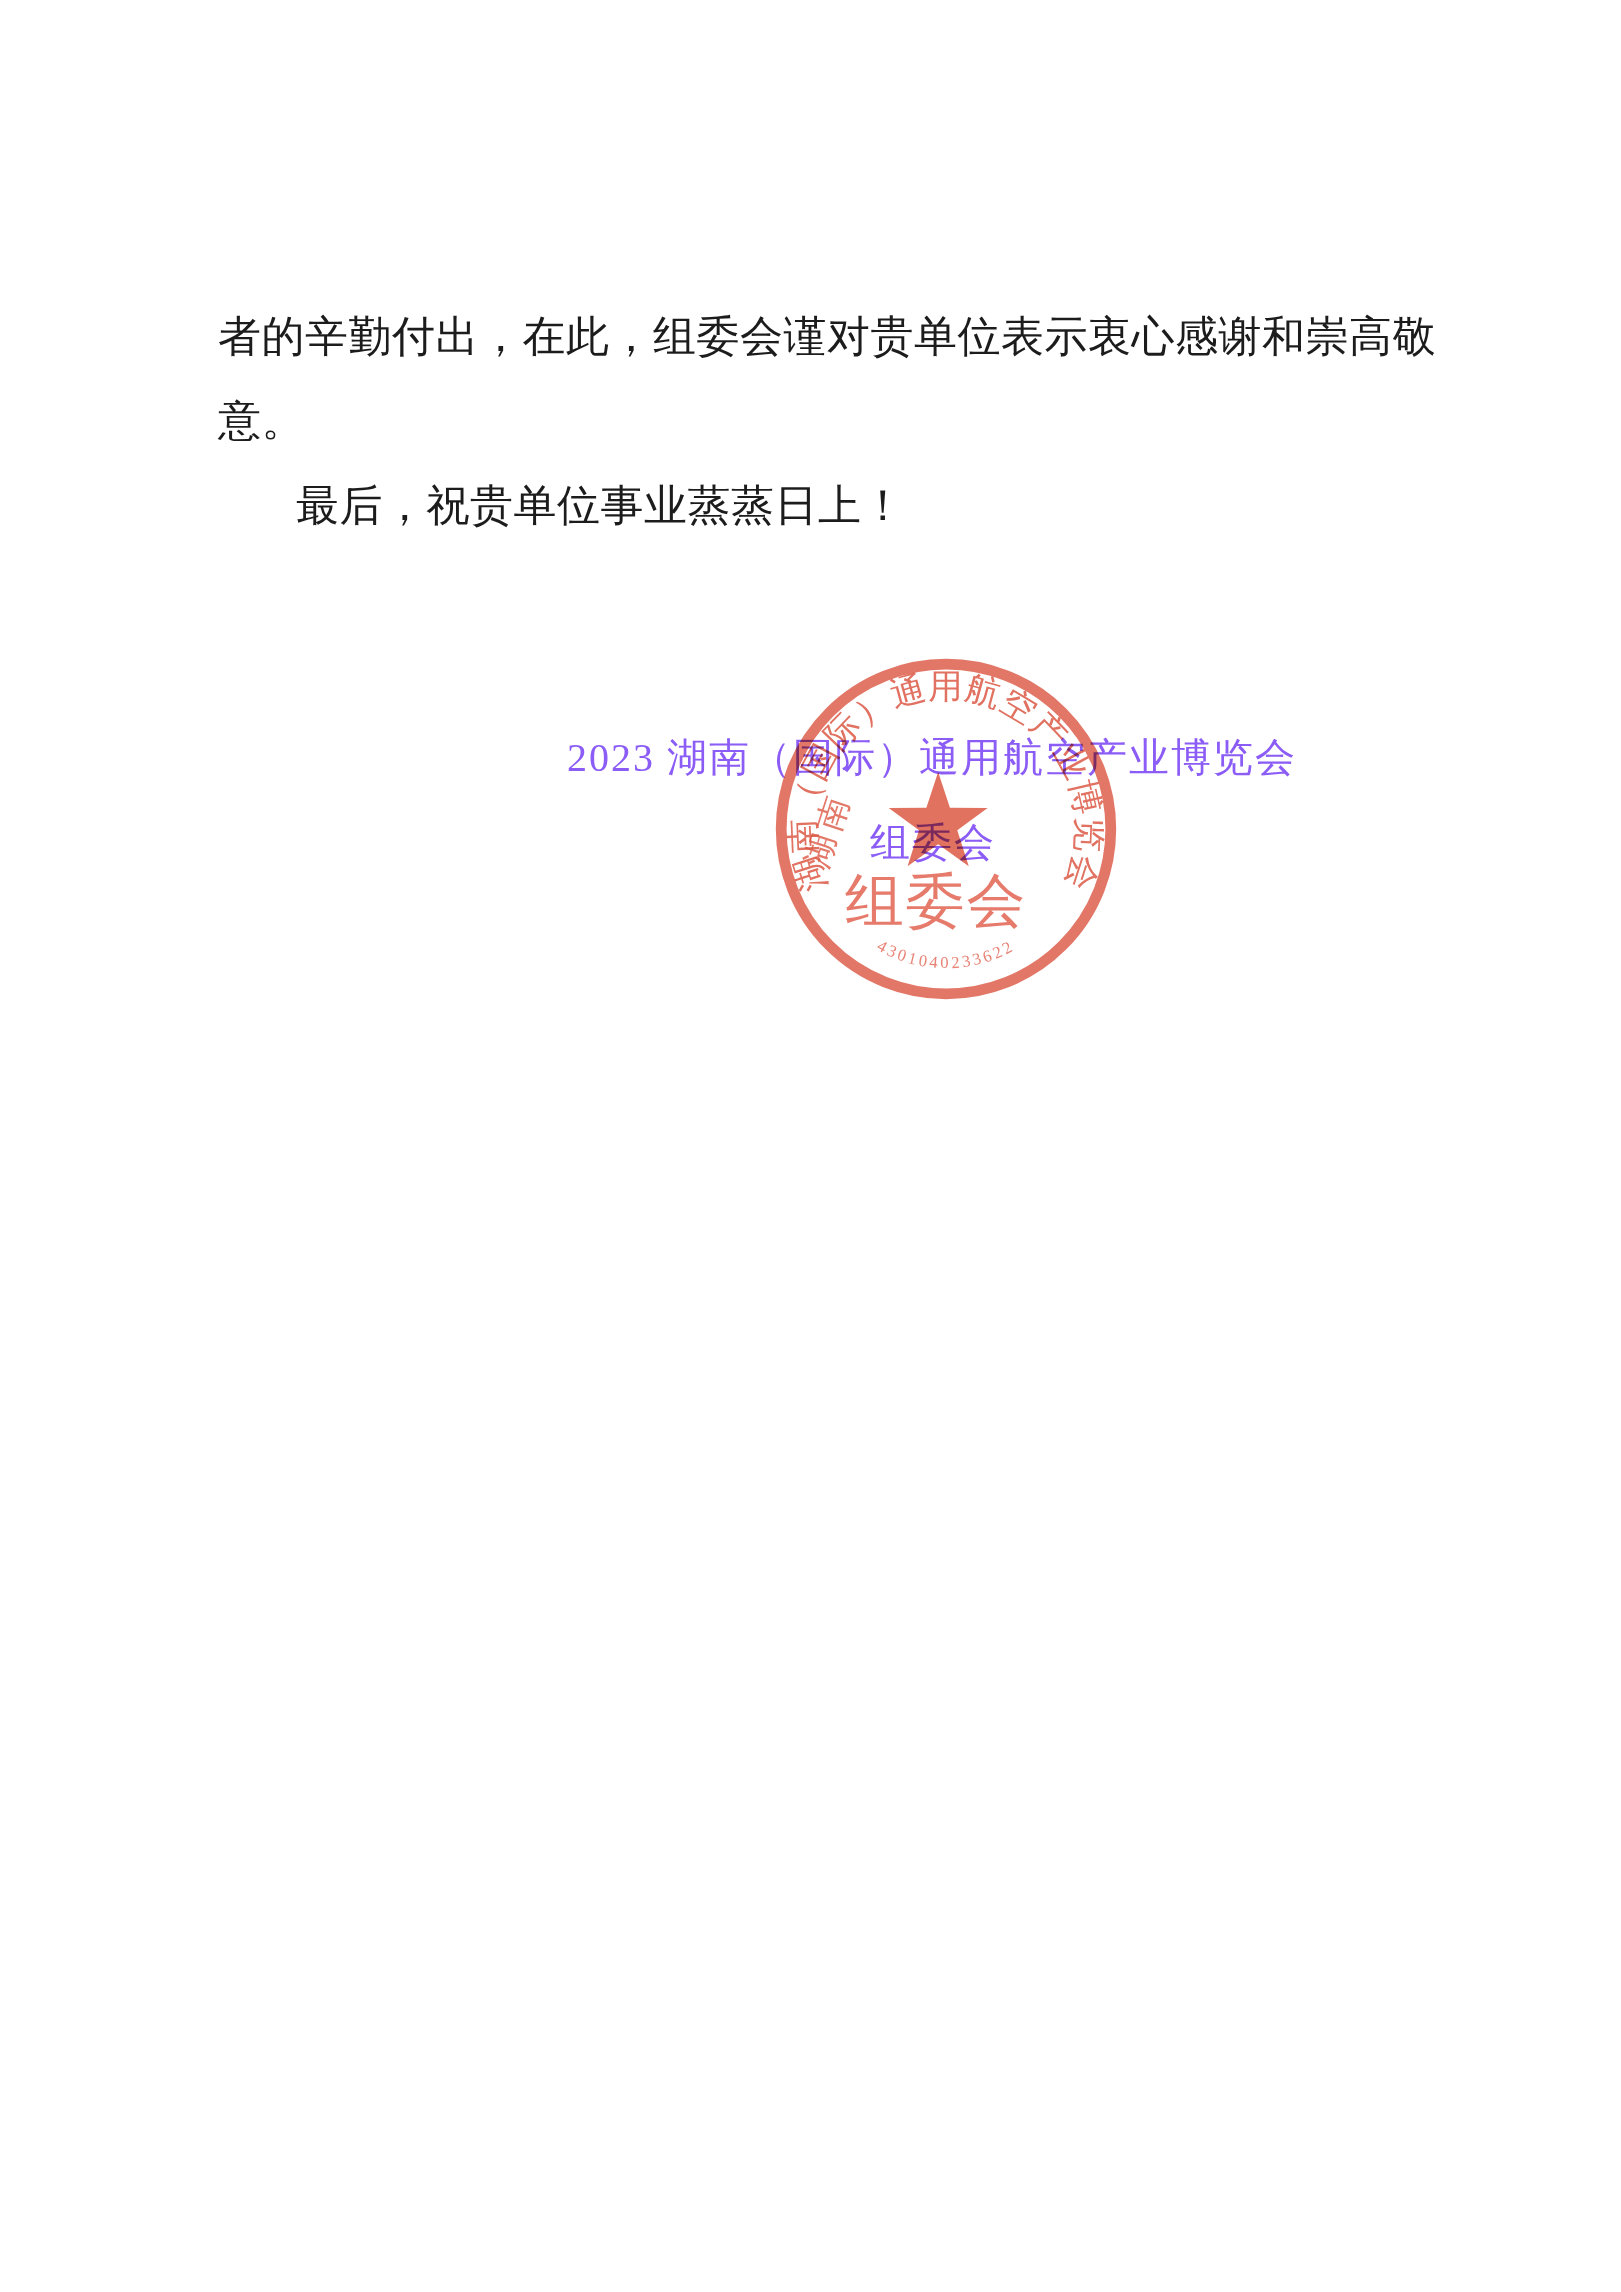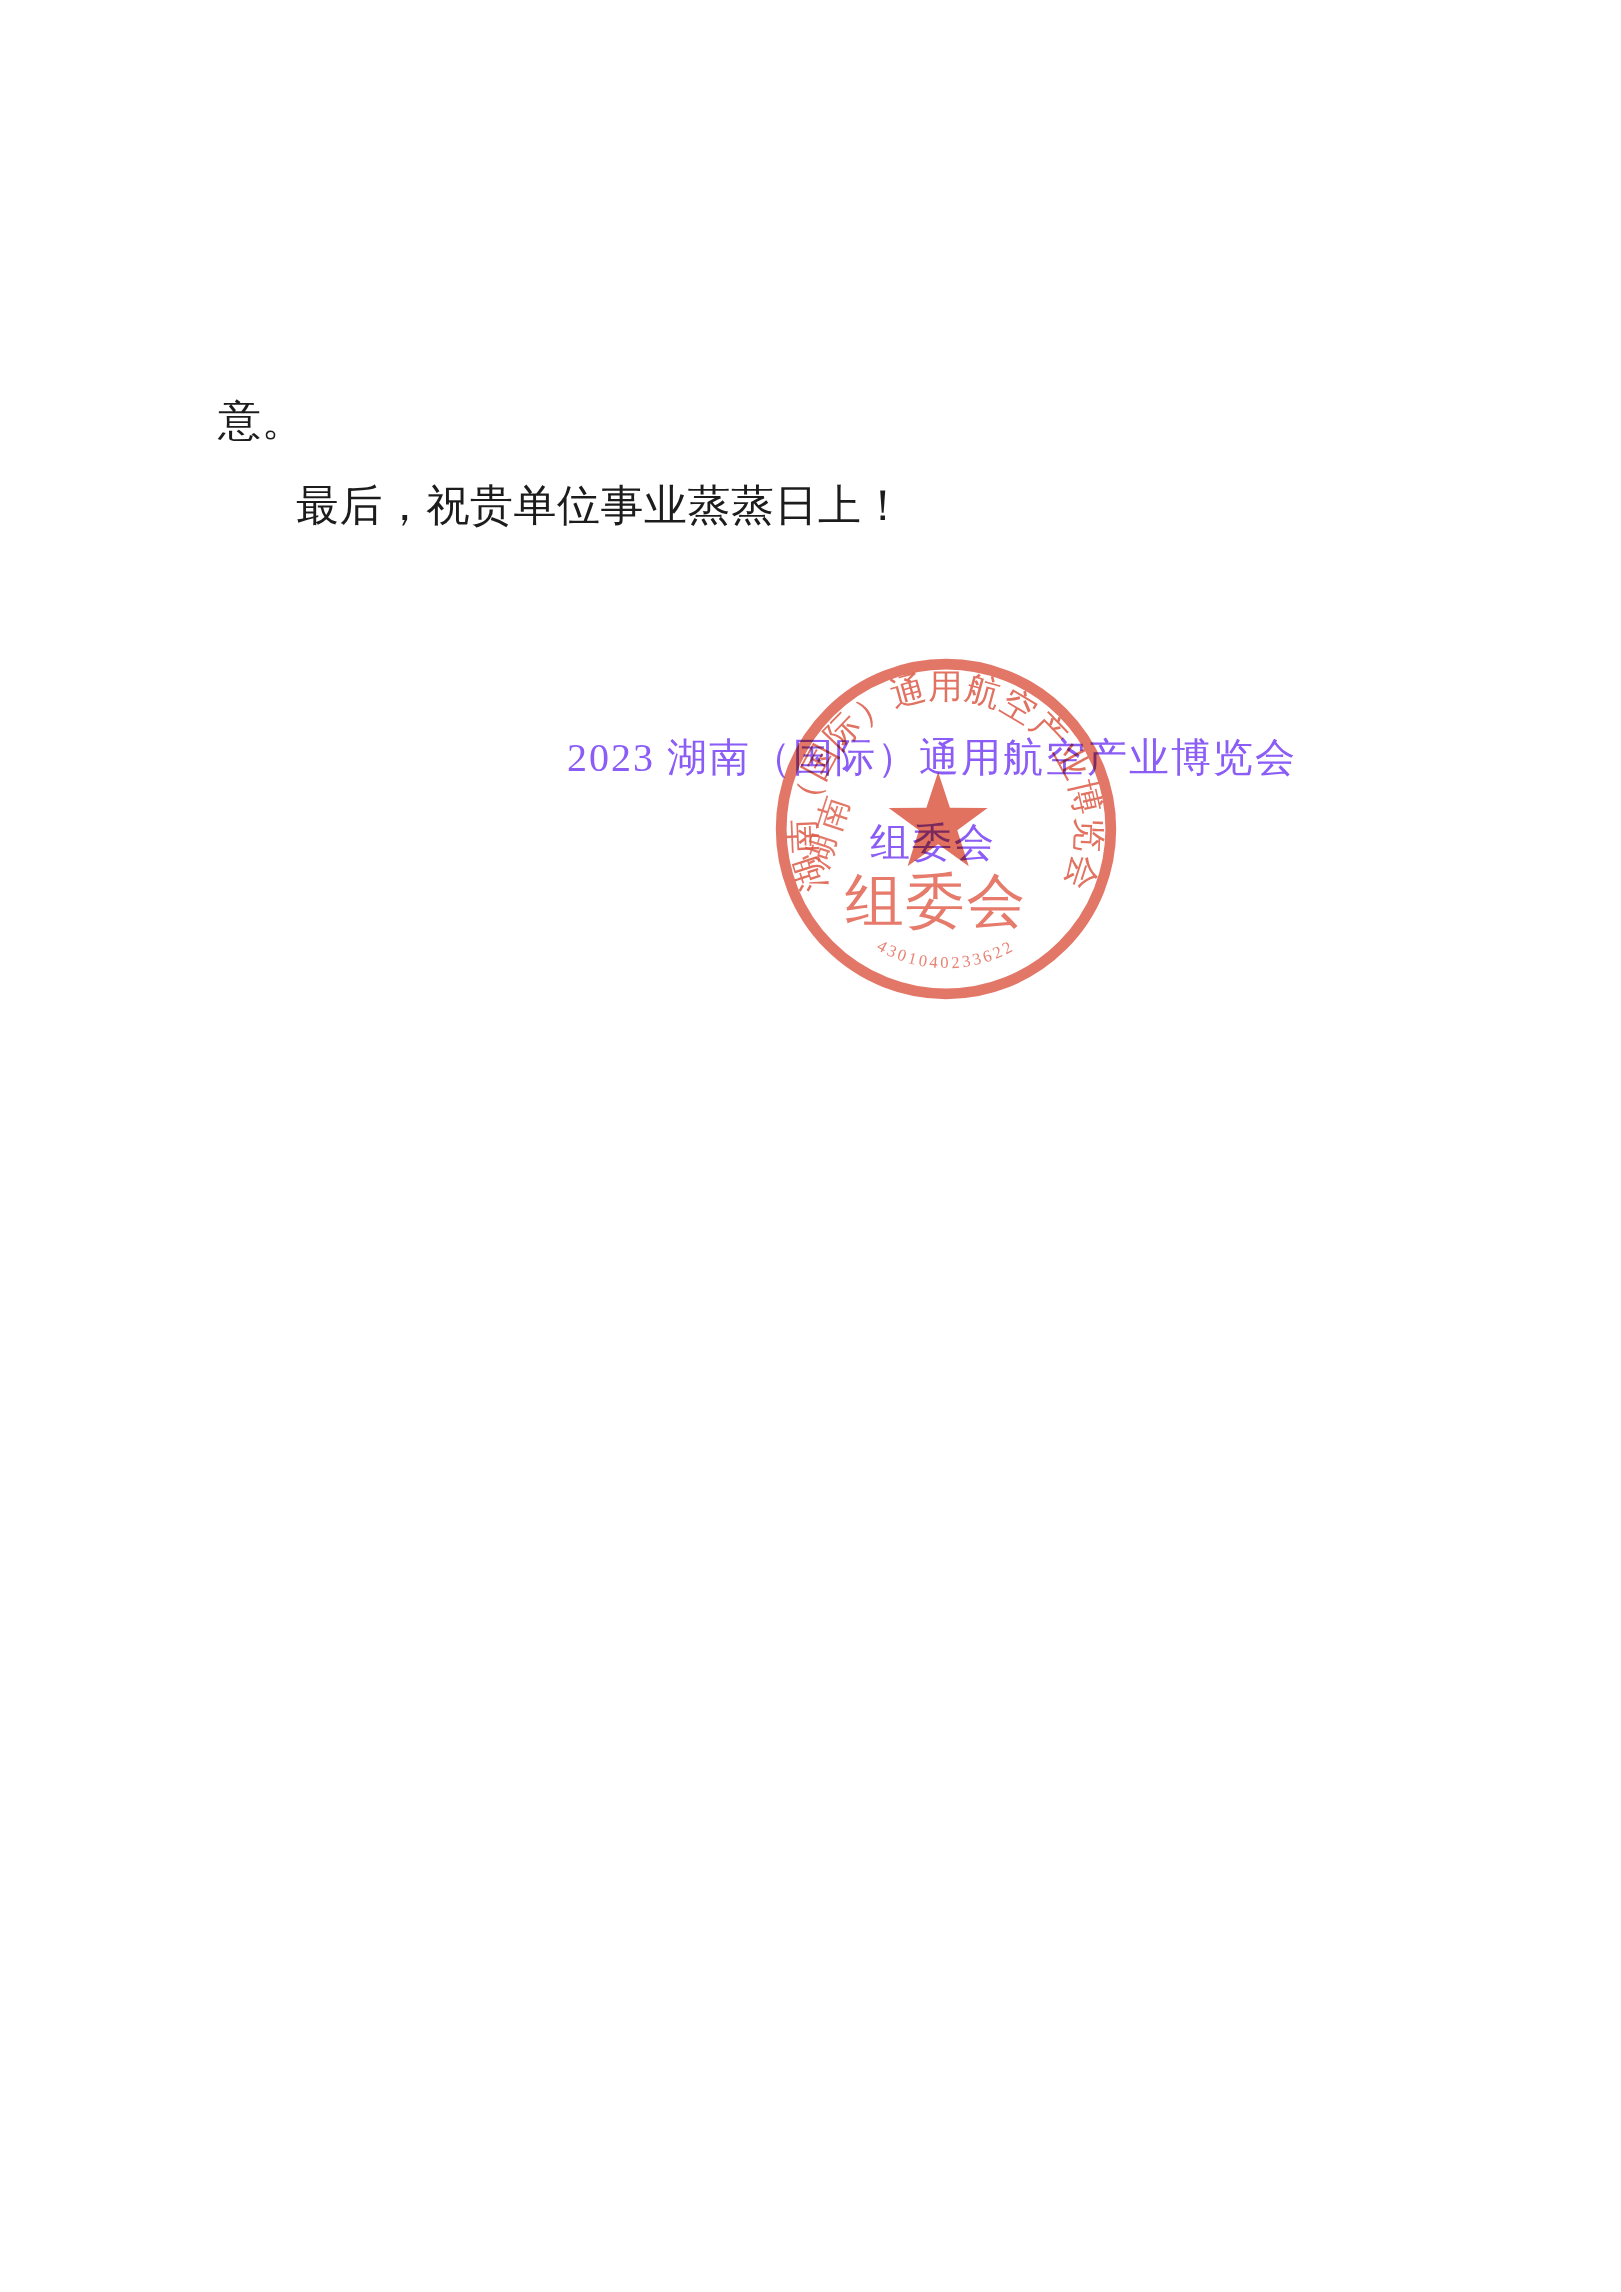--- a/index.html
+++ b/index.html
@@ -43,20 +43,21 @@
   }
   .stamp text {
     font-family: "Liberation Serif", "DejaVu Serif", serif;
   }
 </style>
 </head>
 <body>
 
 <div class="page">
 
+  <div class="doc-line" style="left:218px; top:295px;">者的辛勤付出，在此，组委会谨对贵单位表示衷心感谢和崇高敬</div>
 
   <div class="doc-line" style="left:218px; top:379px;">意。</div>
 
   <div class="doc-line" style="left:296px; top:464px;text-align:center;">最后，祝贵单位事业蒸蒸日上！</div>
 
   <div class="sig-line" style="left:567px; top:716px;">2023 湖南（国际）通用航空产业博览会</div>
 
   <div class="sig-line" style="left:870px; top:801px;">组委会</div>
 
 

